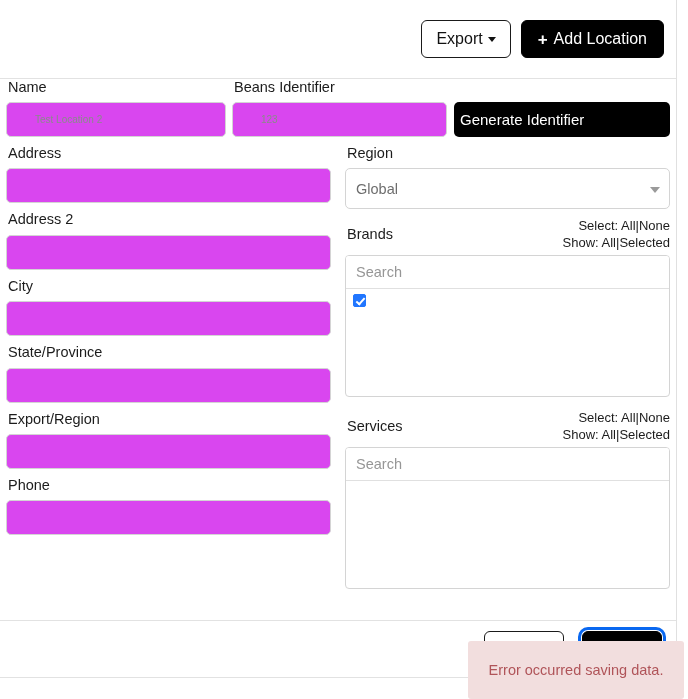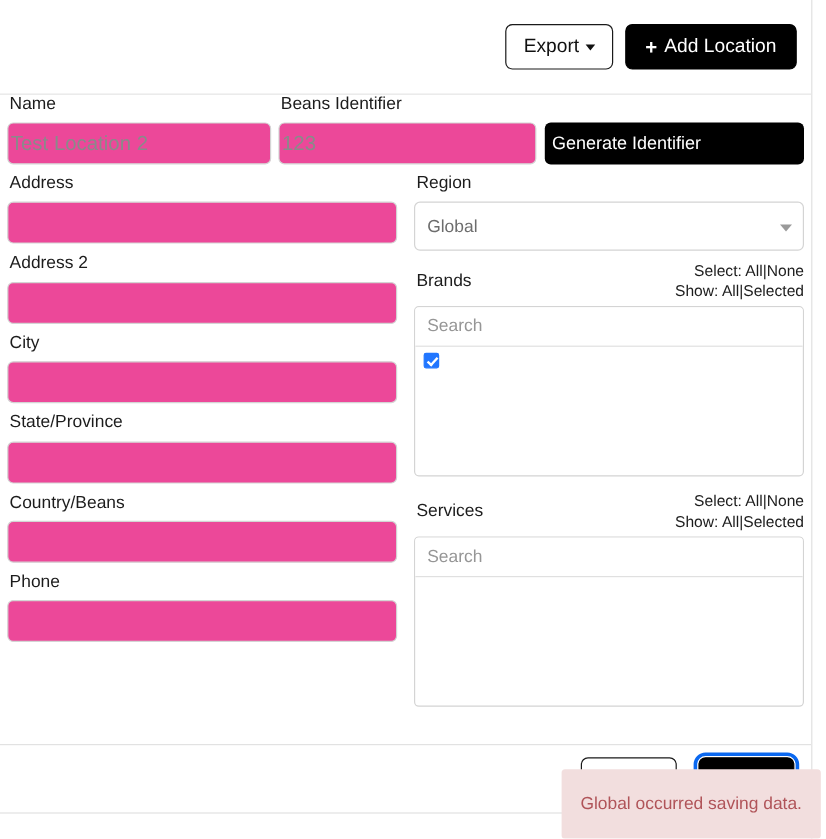--- a/index.html
+++ b/index.html
@@ -101,25 +101,25 @@
     margin: 0 0 6px 2px;
     line-height: 1.2;
   }
 
   .txt {
     display: block;
     width: 100%;
     height: 35px;
     border: 1px solid #d4d4d4;
     border-radius: 5px;
-    background: #ec4899;
+    background: #d946ef;
     font-family: "Liberation Sans", sans-serif;
-    font-size: 17px;
+    font-size: 10px;
     color: #333;
-    padding: 0 2px;
+    padding: 0 28px;
     outline: none;
   }
   .txt::placeholder { color: #8a8a8a; opacity: 1; }
 
   .grp { margin-bottom: 8px; }
 
   
   .top-row {
     position: absolute;
     left: 6px; top: 0;
@@ -352,21 +352,21 @@
         <input class="txt" type="text" placeholder="" style="">
       </div>
 
       <div class="grp">
         <div class="field-label">State/Province</div>
         <input class="txt" type="text" placeholder="" style="">
       </div>
 
 
       <div class="grp">
-        <div class="field-label">Country/Beans</div>
+        <div class="field-label">Export/Region</div>
         <input class="txt" type="text" placeholder="" style="">
       </div>
 
       <div class="grp">
         <div class="field-label">Phone</div>
         <input class="txt" type="text" placeholder="" style="">
       </div>
 
     </div>
 
@@ -424,16 +424,16 @@
   </div>
 
   <div class="footer">
     <button class="btn btn-cancel"></button>
     <button class="btn btn-save"></button>
   </div>
 
   <div class="gutter"></div>
 
   <div class="toast">
-    <span>Global occurred saving data.</span>
+    <span>Error occurred saving data.</span>
   </div>
 
 </div>
 
 </body></html>

